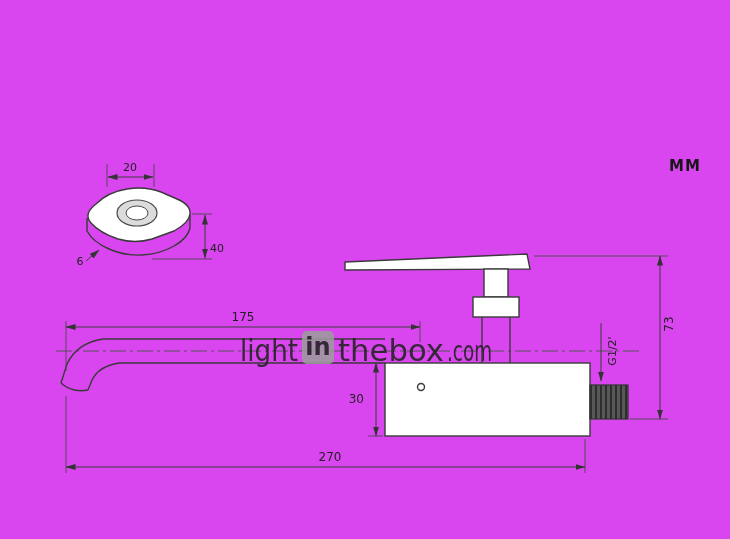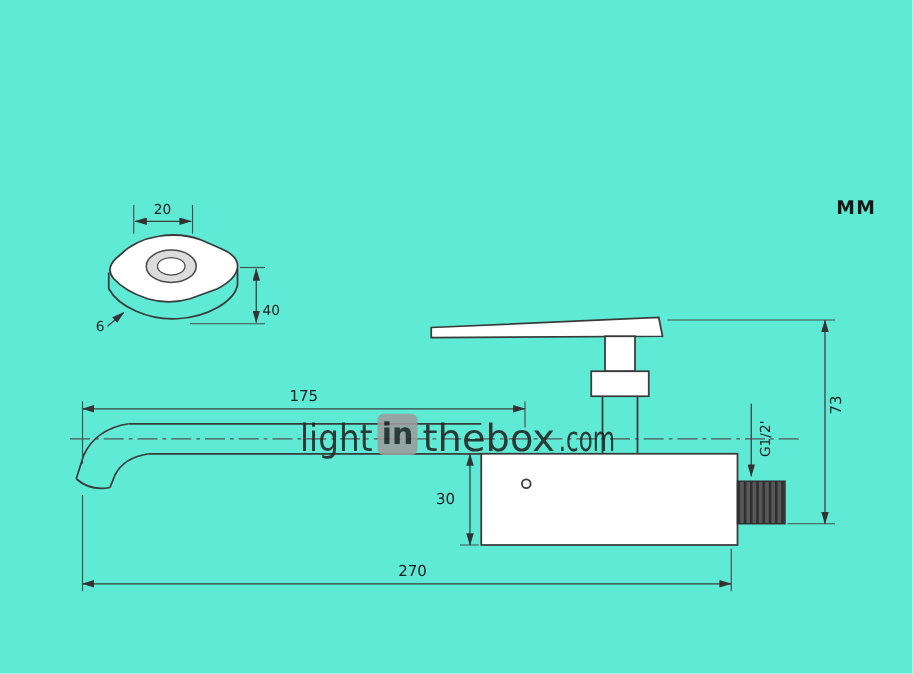--- a/index.html
+++ b/index.html
@@ -1,20 +1,20 @@
 <!DOCTYPE html>
 <html><head>
 <meta charset="utf-8">
 <style>
   html, body { margin: 0; padding: 0; background: #ffffff; }
   .canvas {
     position: relative;
     width: 730px;
     height: 539px;
-    background: #5eead4;
+    background: #d946ef;
     overflow: hidden;
     font-family: "DejaVu Sans", "Liberation Sans", sans-serif;
   }
   svg { display: block; }
   svg text {
     font-family: "DejaVu Sans", "Liberation Sans", sans-serif;
     fill: #222222;
   }
   .outline { fill: none; stroke: #3a3a3a; stroke-width: 1.4; }
   .outline-fill { fill: #ffffff; stroke: #3a3a3a; stroke-width: 1.4; }

